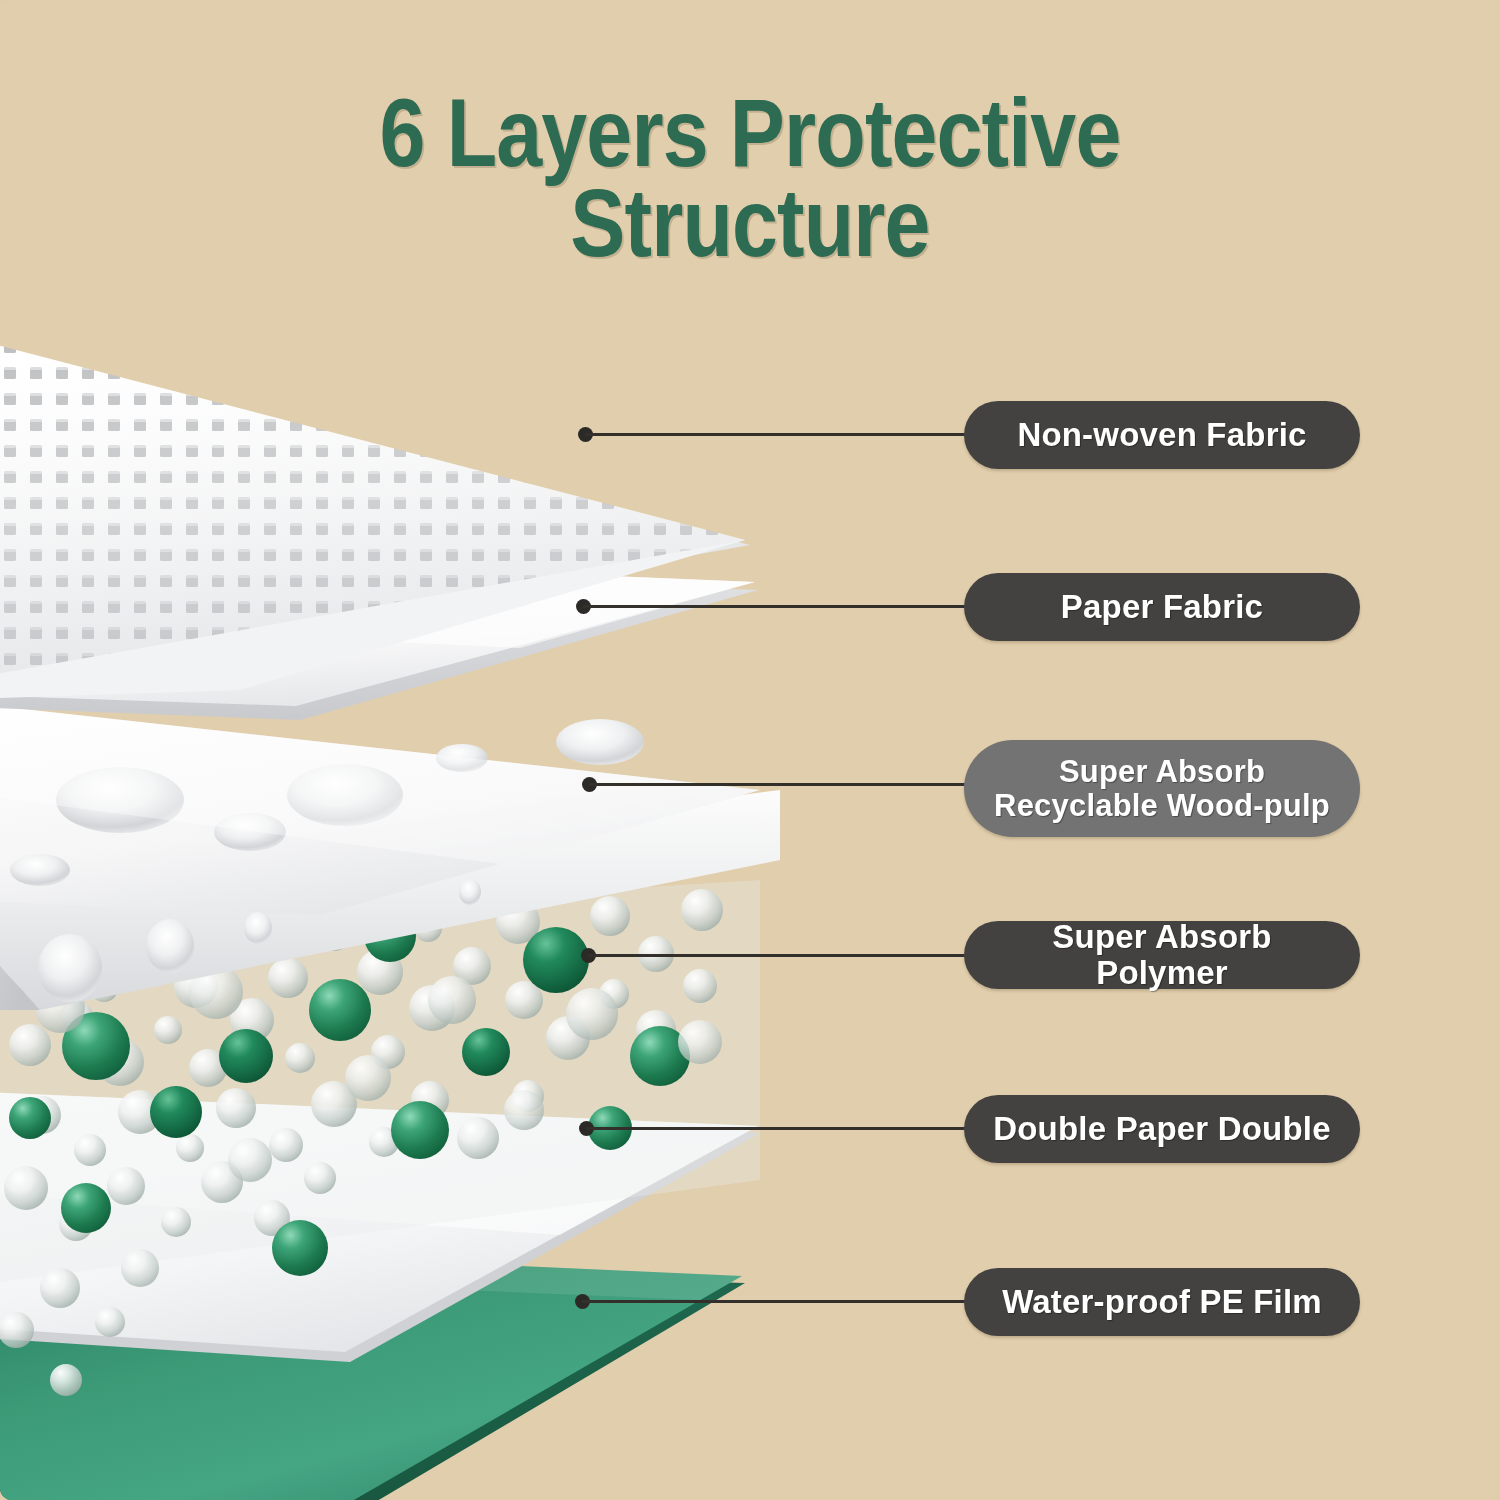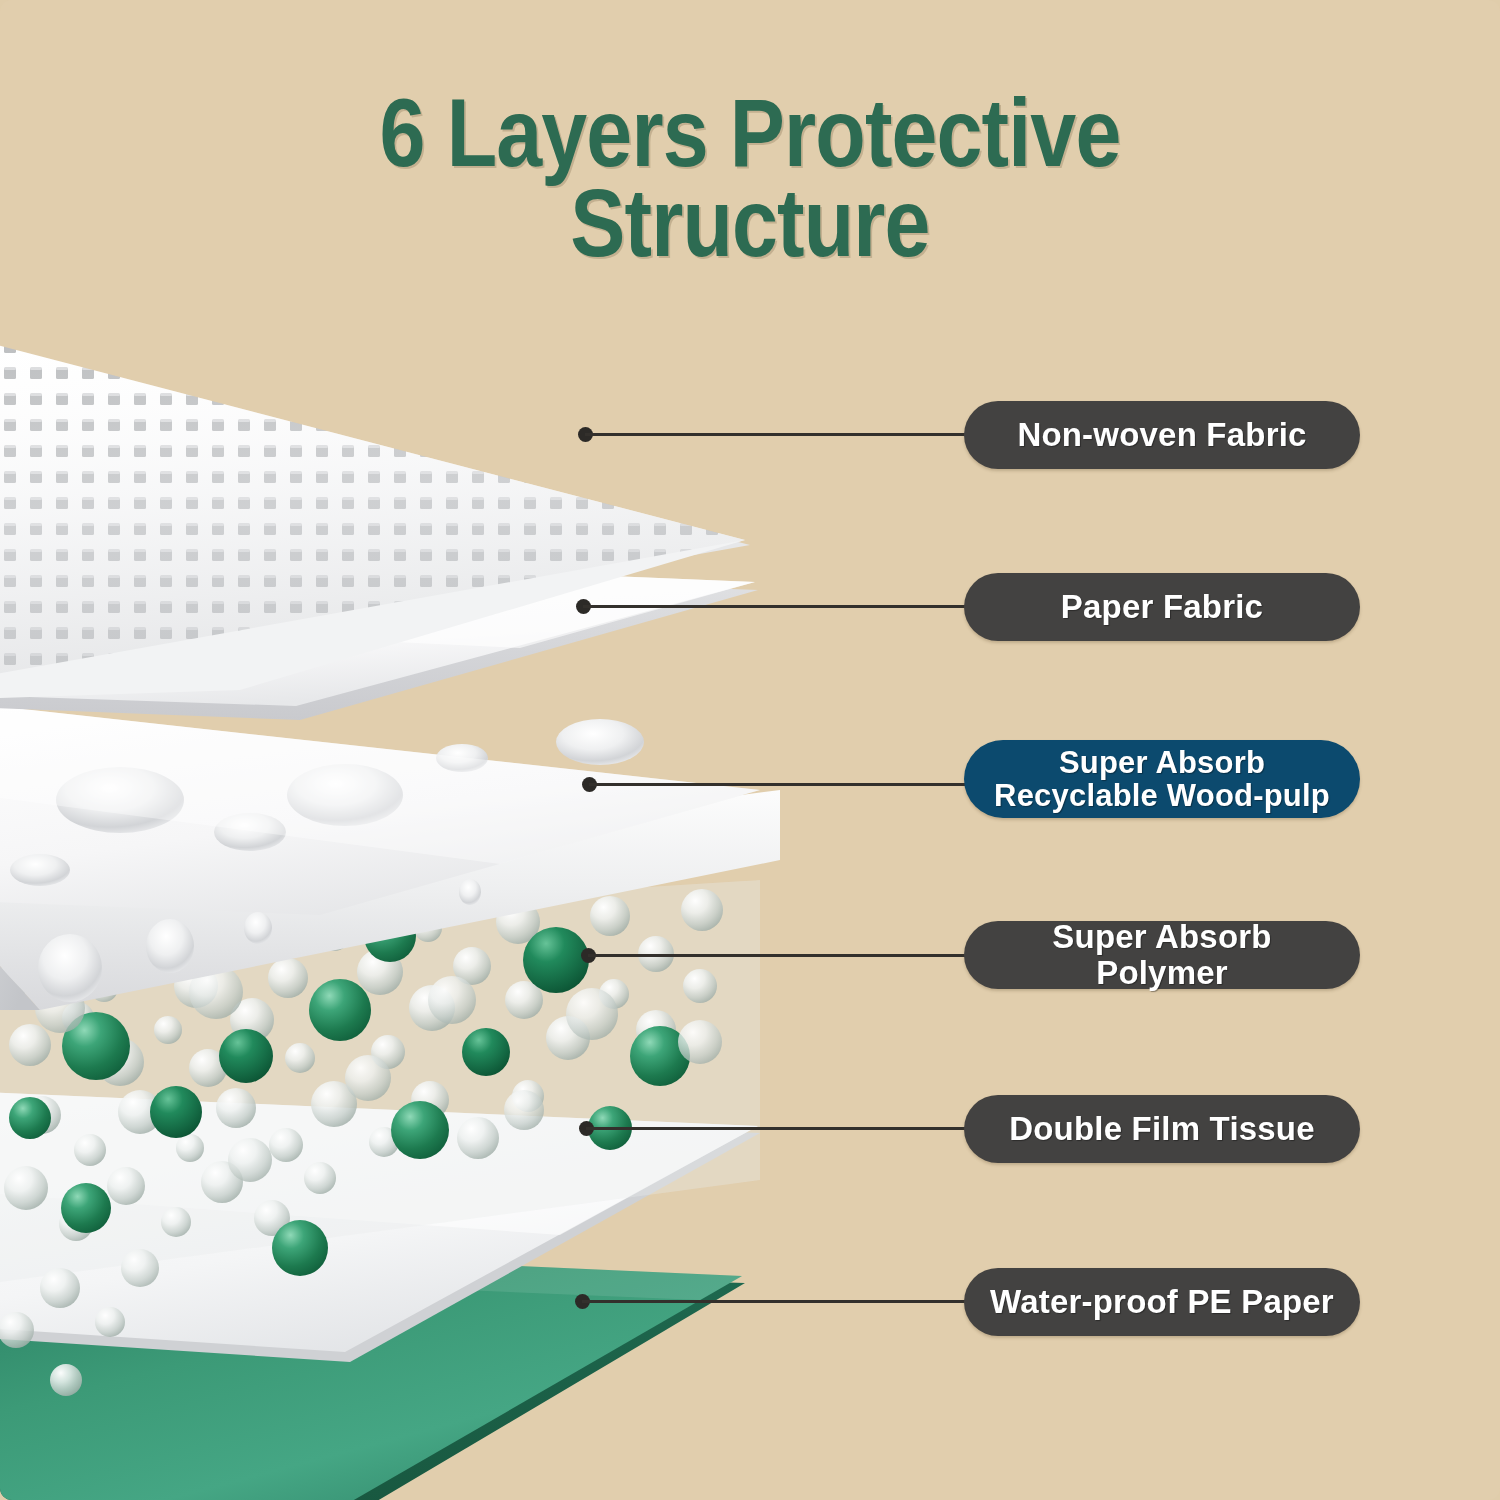--- a/index.html
+++ b/index.html
@@ -335,34 +335,34 @@
       <div class="pill size-1" style="left: 964px; top: 401px; width: 396px; height: 68px; background: rgb(67, 66, 65); color: rgb(255, 255, 255);">
         <span class="pill-text">Non-woven Fabric</span>
       </div>
       <div class="leader-dot" style="left: 576px; top: 599px;"></div>
       <div class="leader" style="left: 583px; top: 605px; width: 395px; background: rgb(51, 48, 44);"></div>
       <div class="pill size-1" style="left: 964px; top: 573px; width: 396px; height: 68px; background: rgb(67, 66, 65); color: rgb(255, 255, 255);">
         <span class="pill-text">Paper Fabric</span>
       </div>
       <div class="leader-dot" style="left: 582px; top: 777px;"></div>
       <div class="leader" style="left: 589px; top: 783px; width: 389px; background: rgb(51, 48, 44);"></div>
-      <div class="pill size-2" style="left: 964px; top: 740px; width: 396px; height: 78px; background: #0c4a6e; color: rgb(255, 255, 255);">
+      <div class="pill size-2" style="left: 964px; top: 740px; width: 396px; height: 97px; background: #737373; color: rgb(255, 255, 255);">
         <span class="pill-text">Super Absorb
 Recyclable Wood-pulp</span>
       </div>
       <div class="leader-dot" style="left: 581px; top: 948px;"></div>
       <div class="leader" style="left: 588px; top: 954px; width: 390px; background: rgb(51, 48, 44);"></div>
       <div class="pill size-1" style="left: 964px; top: 921px; width: 396px; height: 68px; background: rgb(67, 66, 65); color: rgb(255, 255, 255);">
         <span class="pill-text">Super Absorb Polymer</span>
       </div>
       <div class="leader-dot" style="left: 579px; top: 1121px;"></div>
       <div class="leader" style="left: 586px; top: 1127px; width: 392px; background: rgb(51, 48, 44);"></div>
       <div class="pill size-1" style="left: 964px; top: 1095px; width: 396px; height: 68px; background: rgb(67, 66, 65); color: rgb(255, 255, 255);">
-        <span class="pill-text">Double Film Tissue</span>
+        <span class="pill-text">Double Paper Double</span>
       </div>
       <div class="leader-dot" style="left: 575px; top: 1294px;"></div>
       <div class="leader" style="left: 582px; top: 1300px; width: 396px; background: rgb(51, 48, 44);"></div>
       <div class="pill size-1" style="left: 964px; top: 1268px; width: 396px; height: 68px; background: rgb(67, 66, 65); color: rgb(255, 255, 255);">
-        <span class="pill-text">Water-proof PE Paper</span>
+        <span class="pill-text">Water-proof PE Film</span>
       </div>
     </div>
 
 </div>
 
 </body></html>

